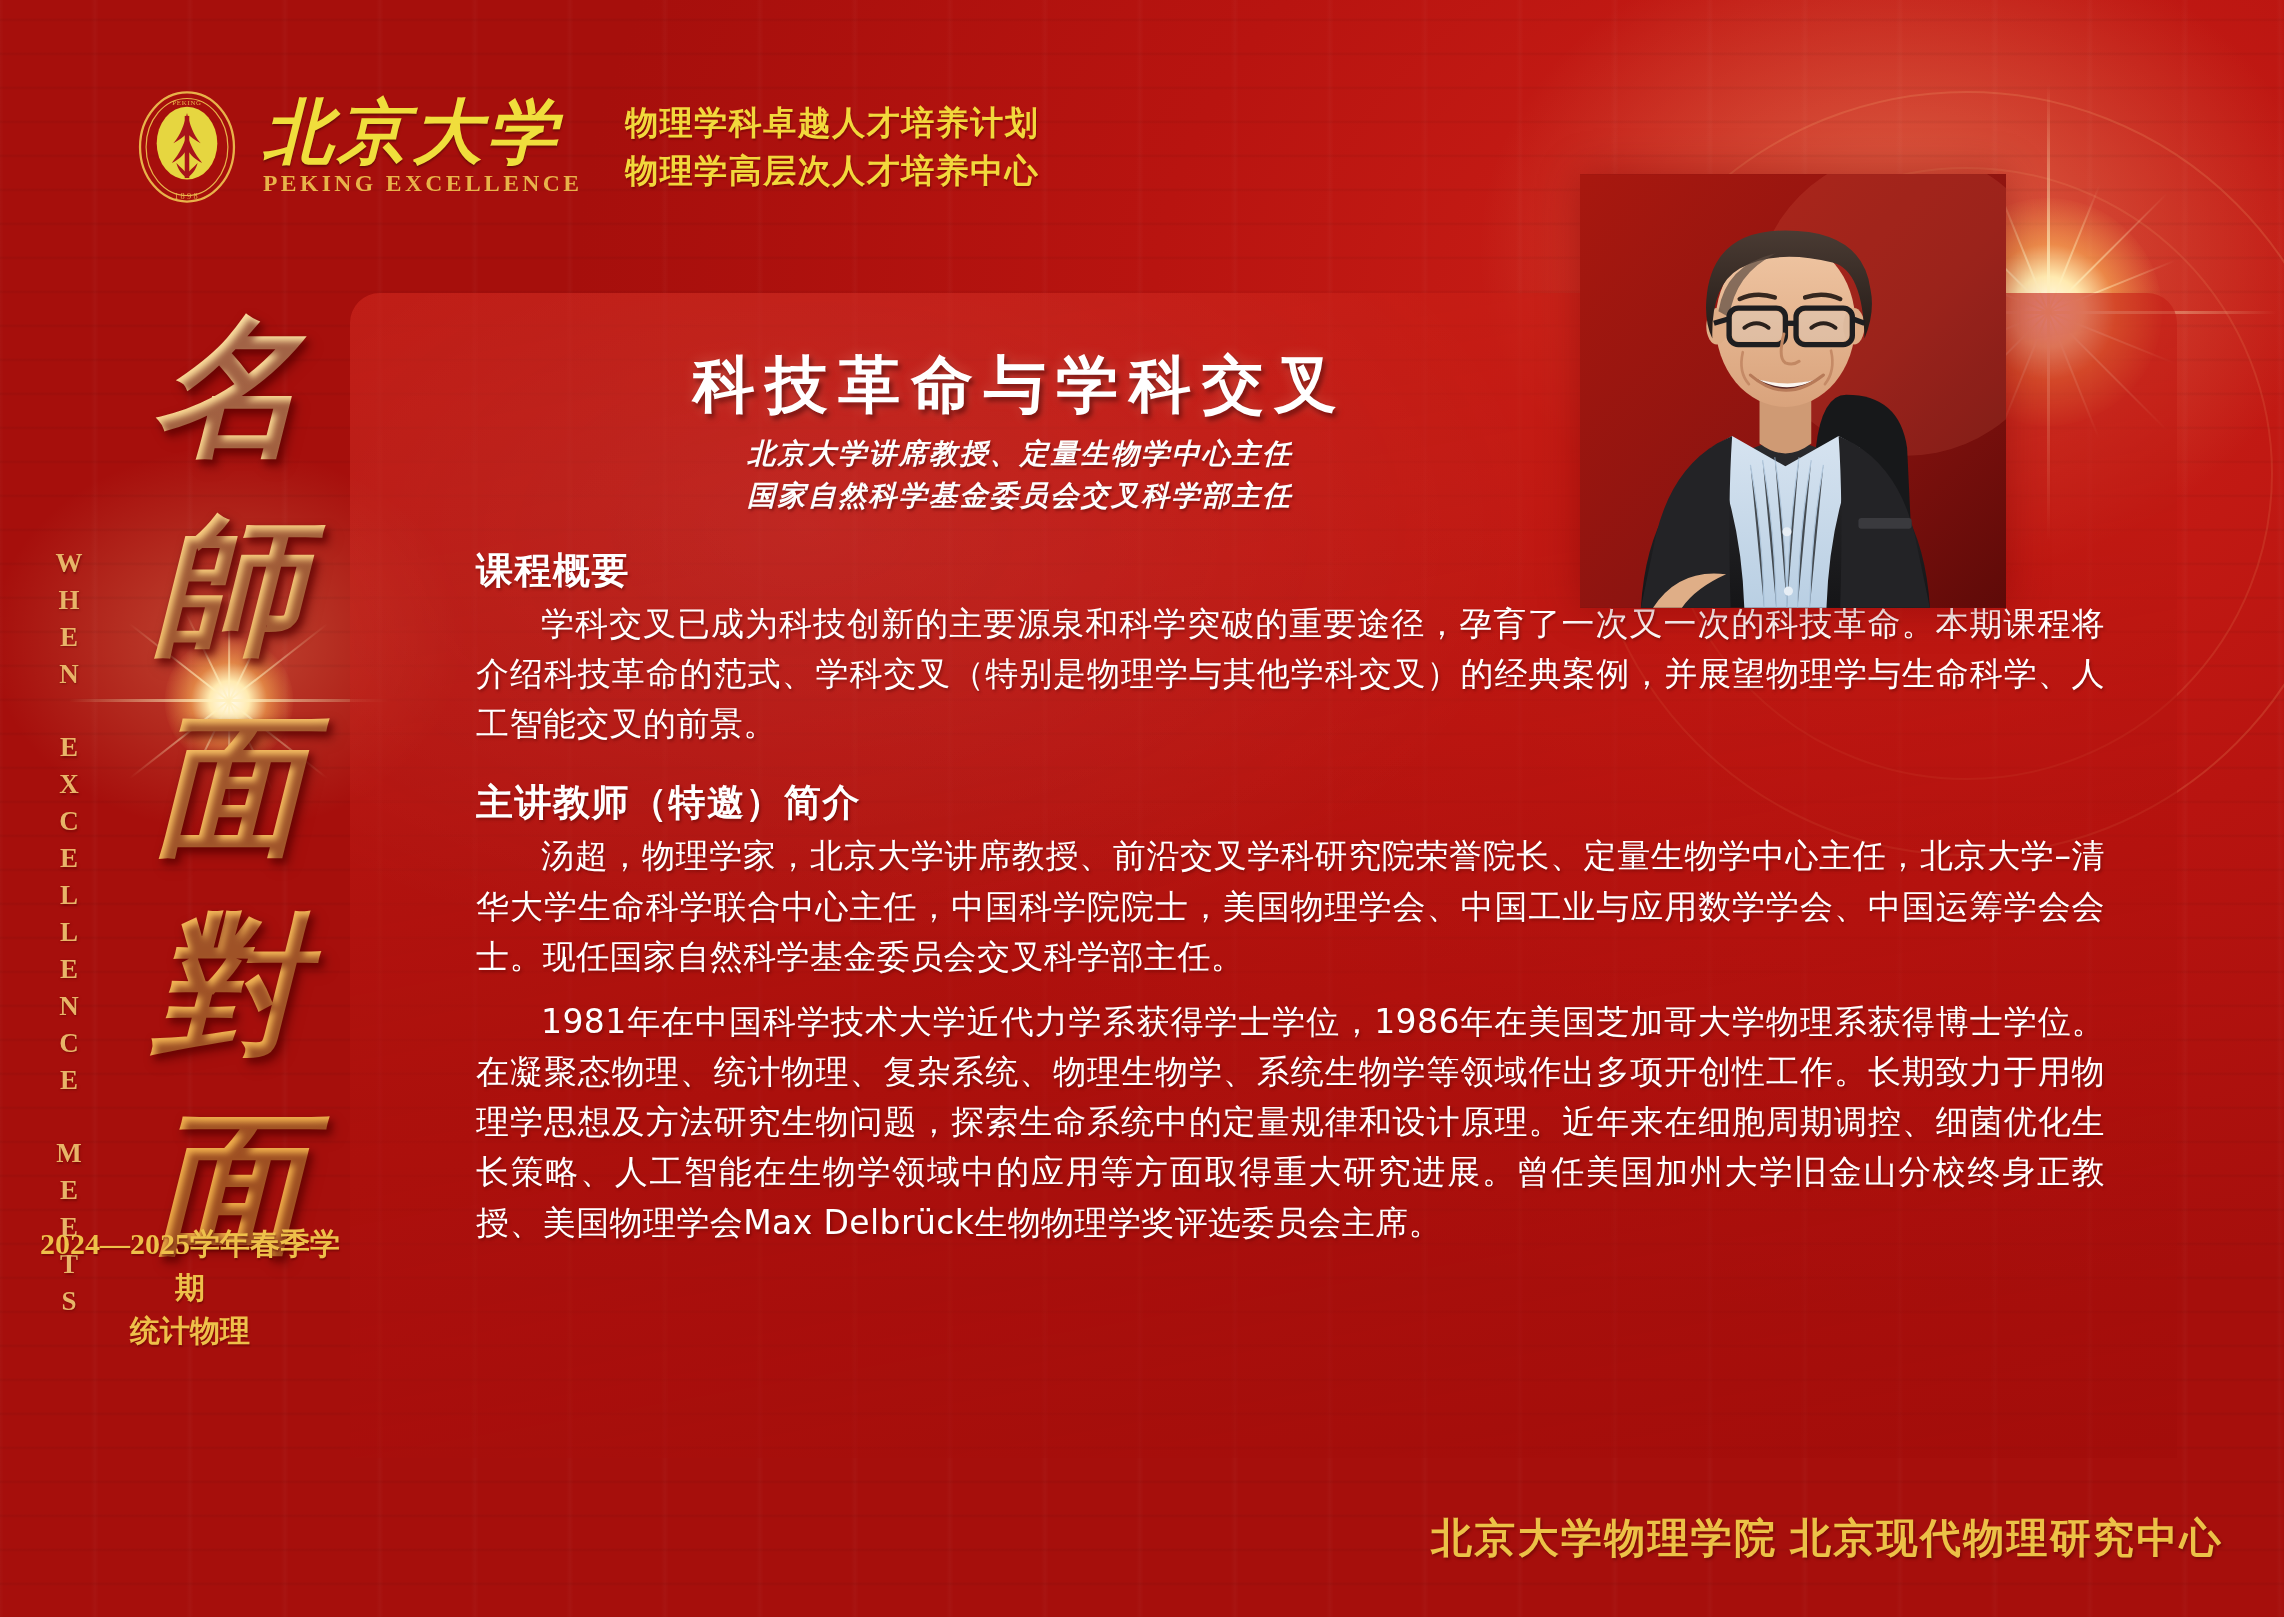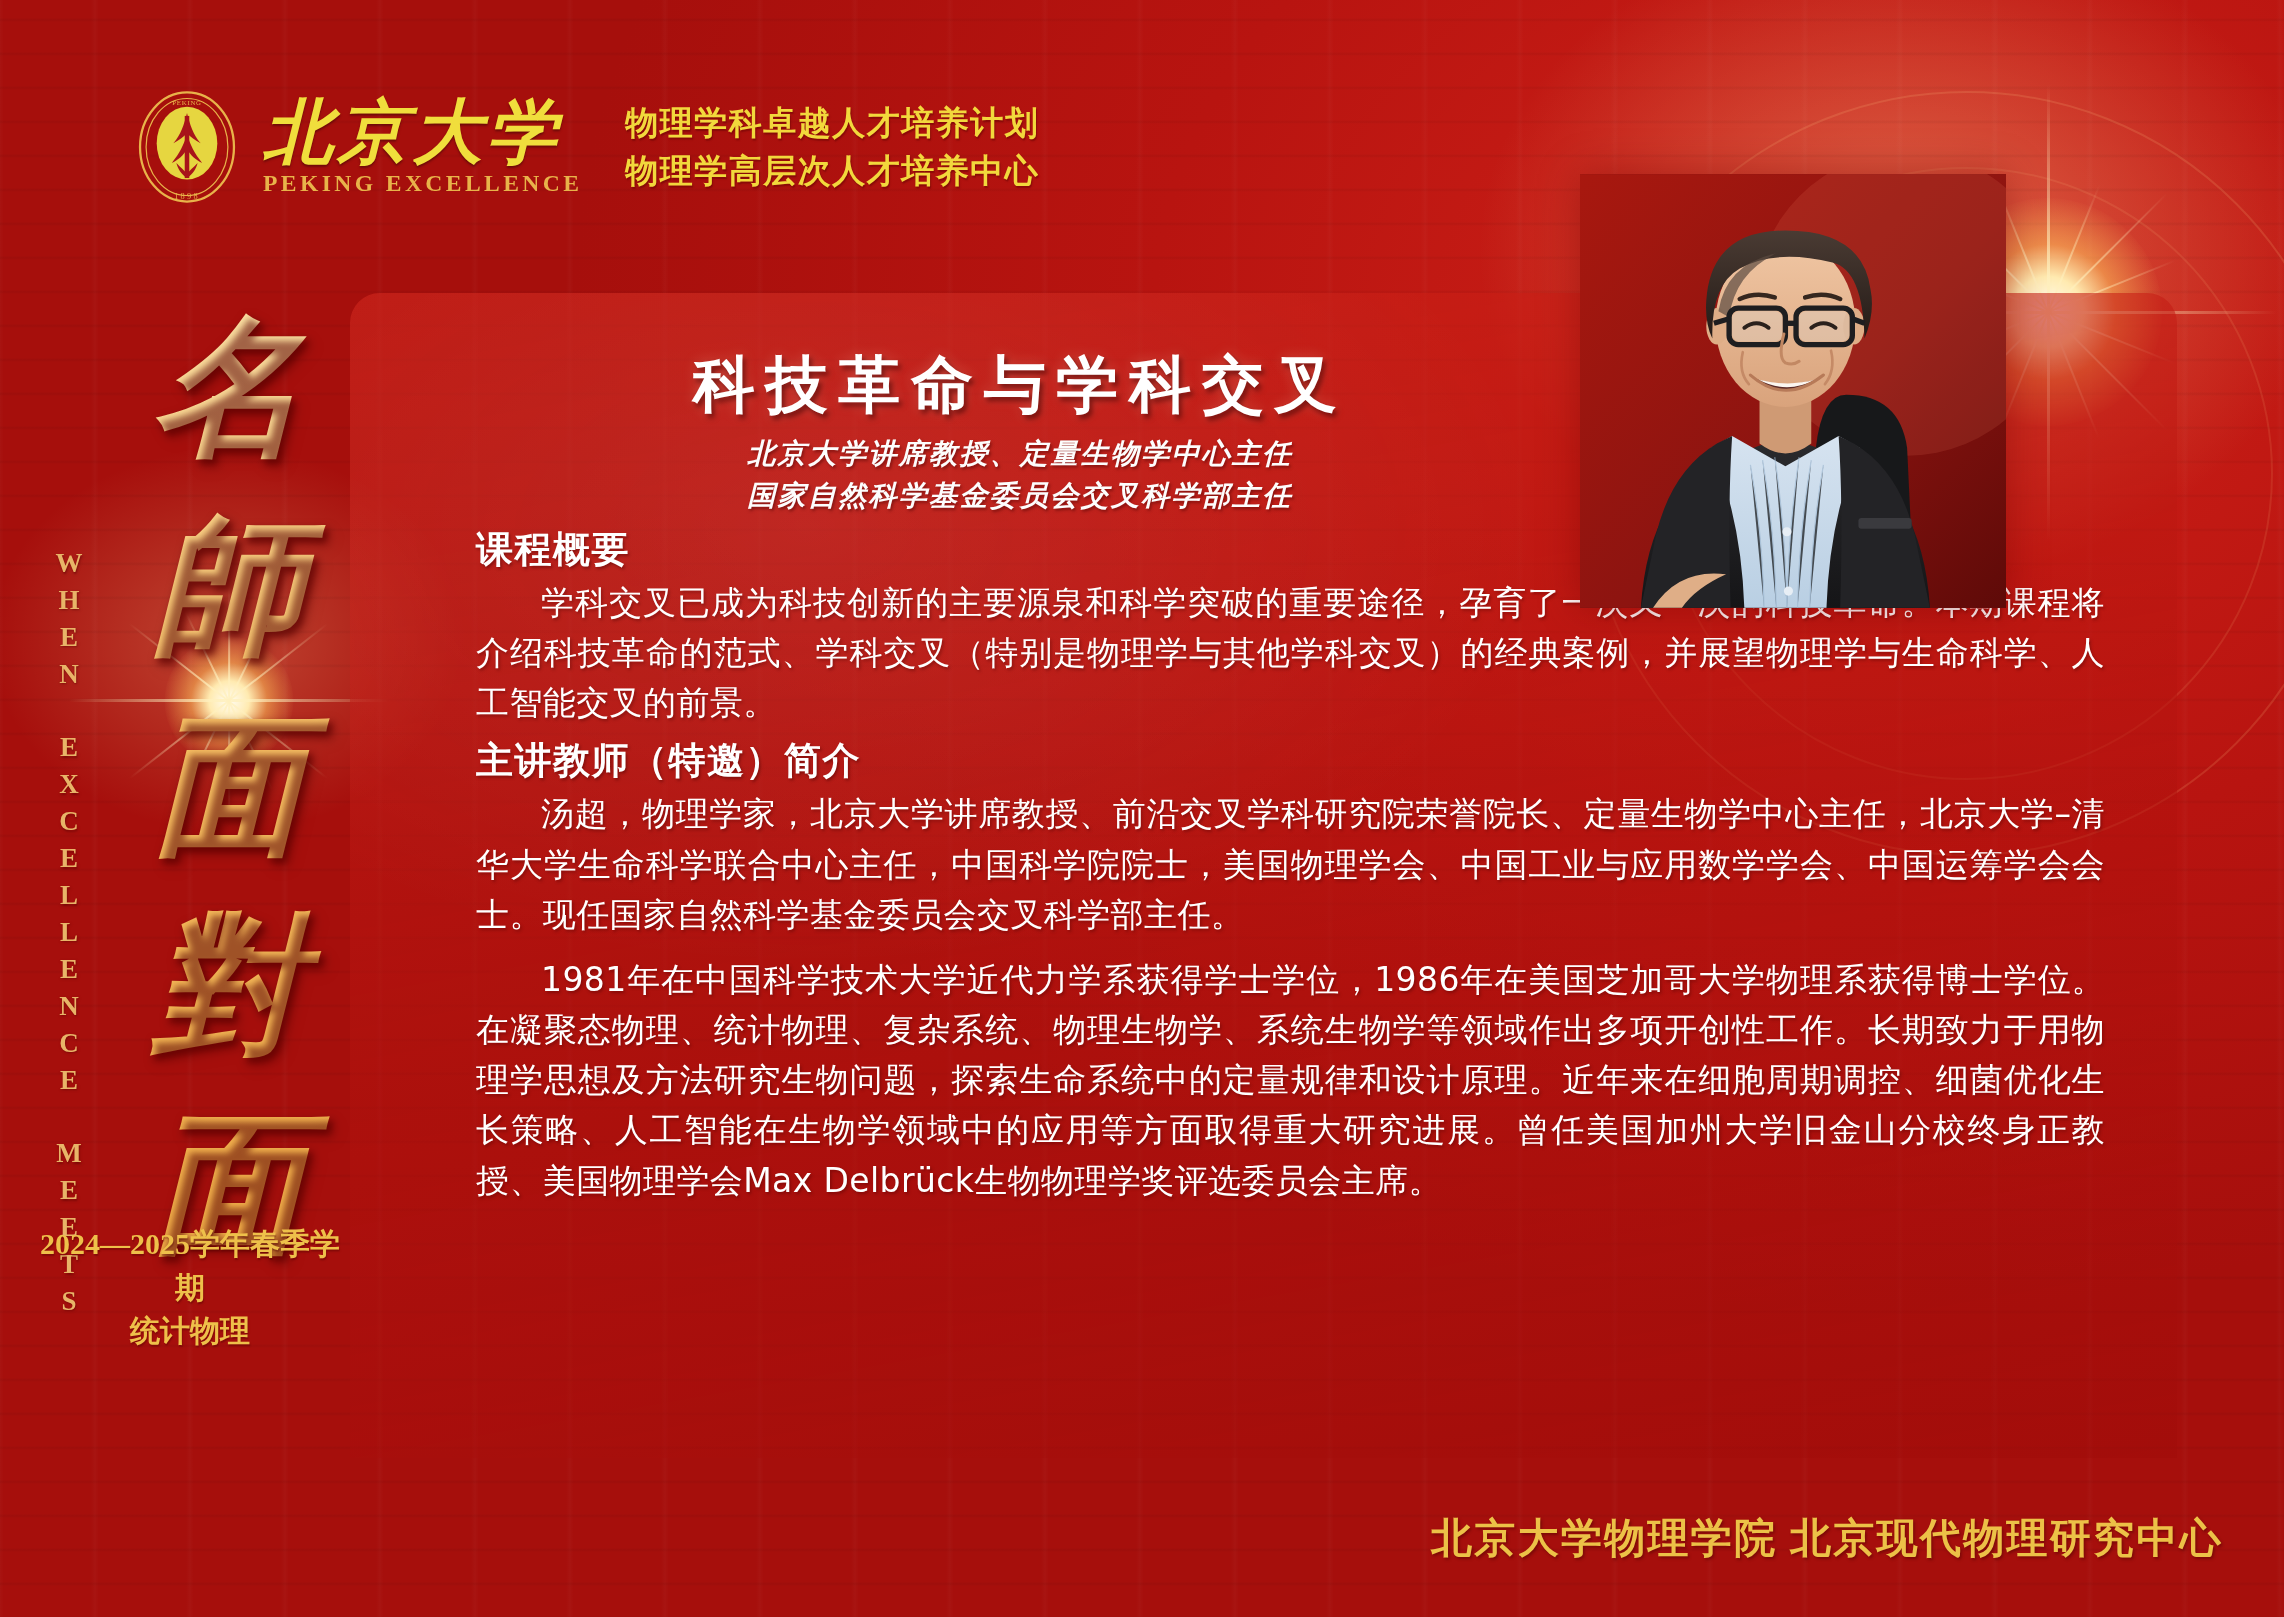--- a/index.html
+++ b/index.html
@@ -207,21 +207,21 @@
     font-size: 28px;
     font-weight: 600;
     font-style: italic;
     color: #fdfdfd;
     letter-spacing: 2.3px;
     line-height: 1.5;
     text-shadow: 1.5px 2.3px 3px rgba(70,0,0,0.5);
   }
 
   .section-head {
-    margin: 8px 0 3px 126px;
+    margin: 29px 0 3px 126px;
     font-family: Liberation Serif, serif;
     font-size: 37px;
     font-weight: 700;
     color: #ffffff;
     letter-spacing: 1.5px;
     text-shadow: 1.5px 2.3px 3px rgba(70,0,0,0.45);
   }
   .body-text {
     margin: 0 72px 0 126px;
     font-family: "DejaVu Sans", "Liberation Sans", sans-serif;

